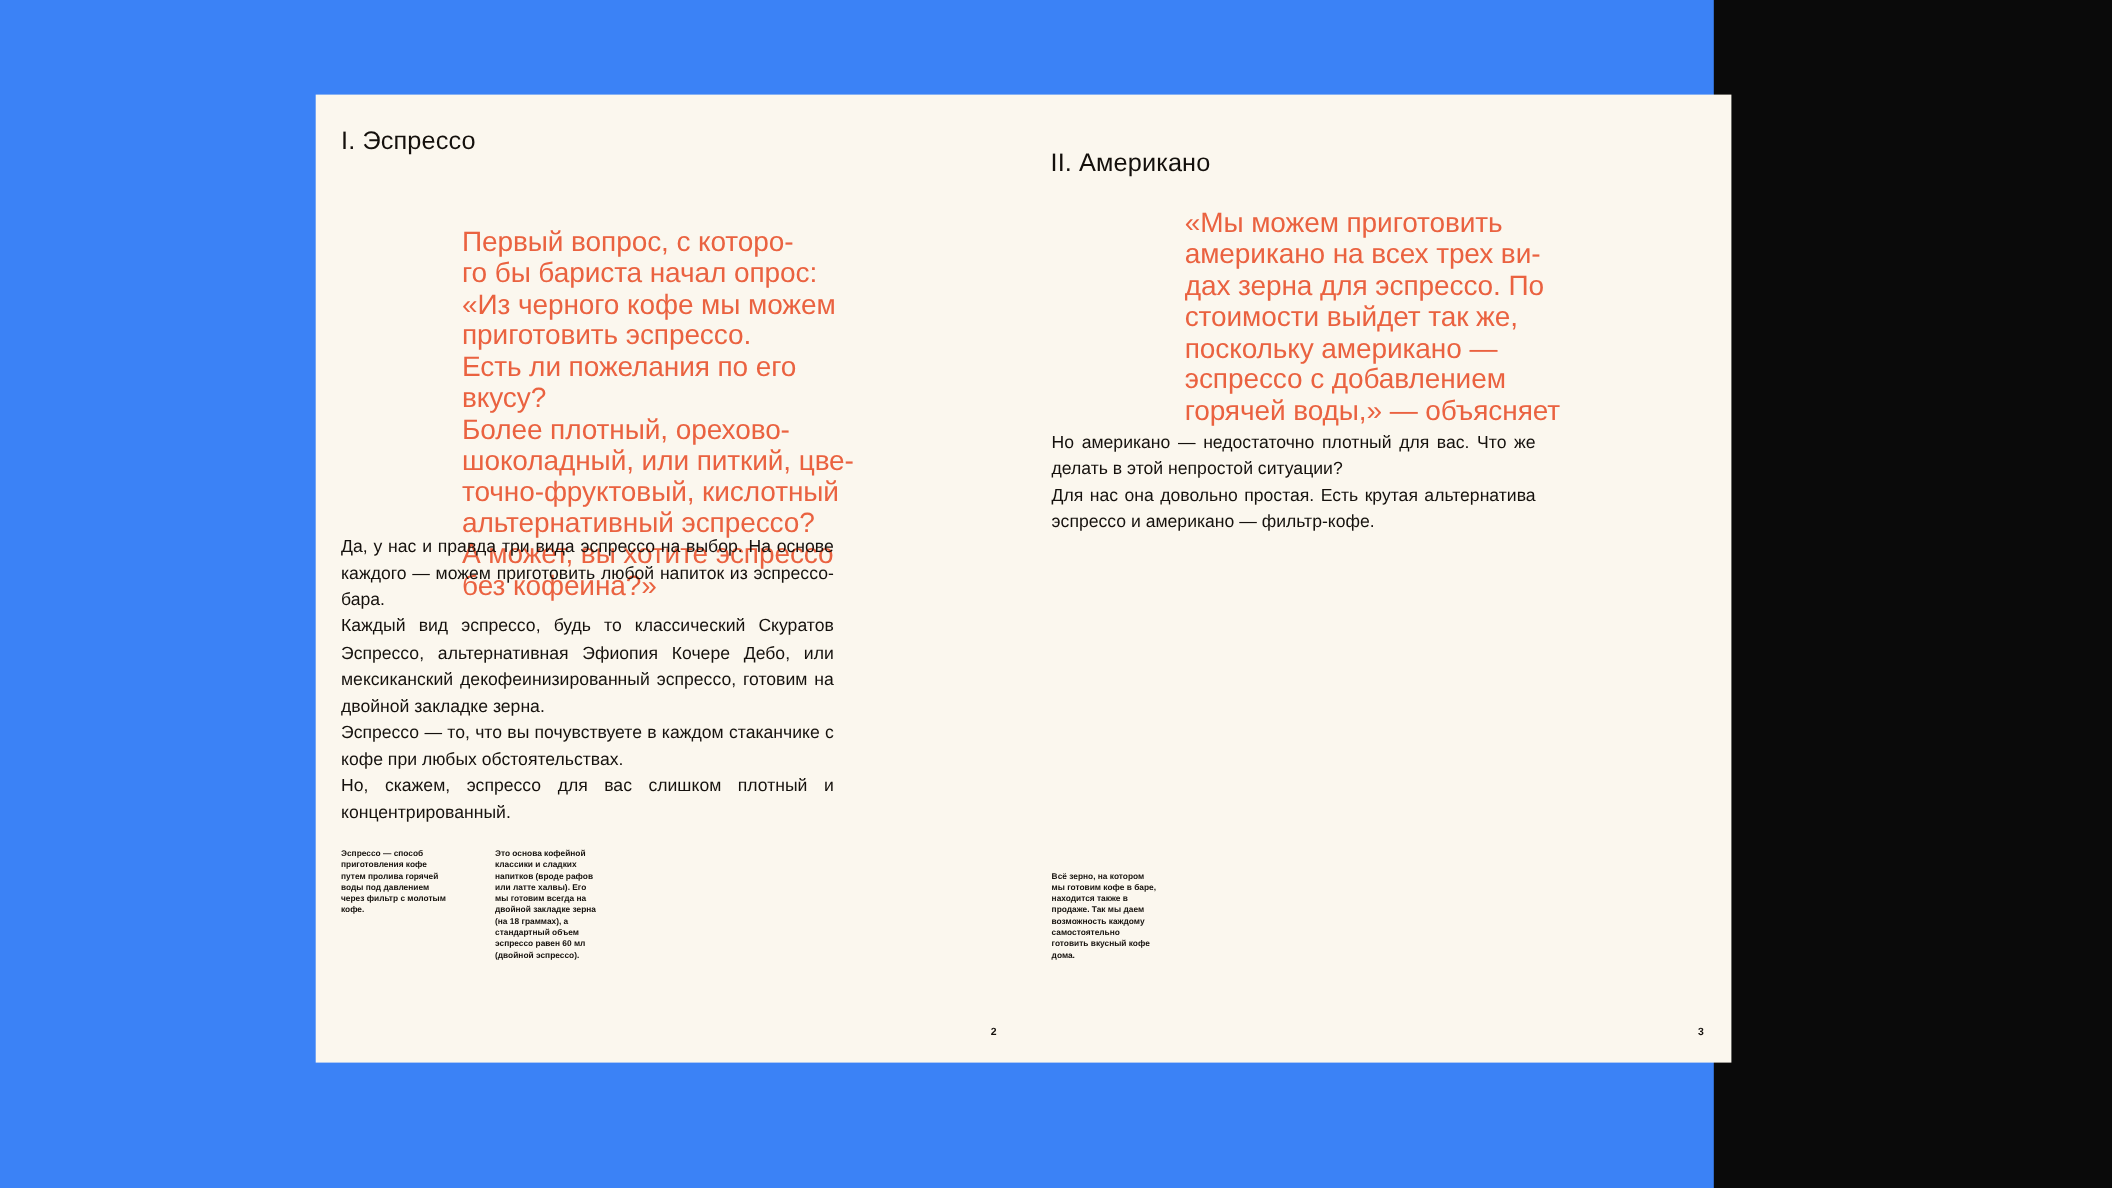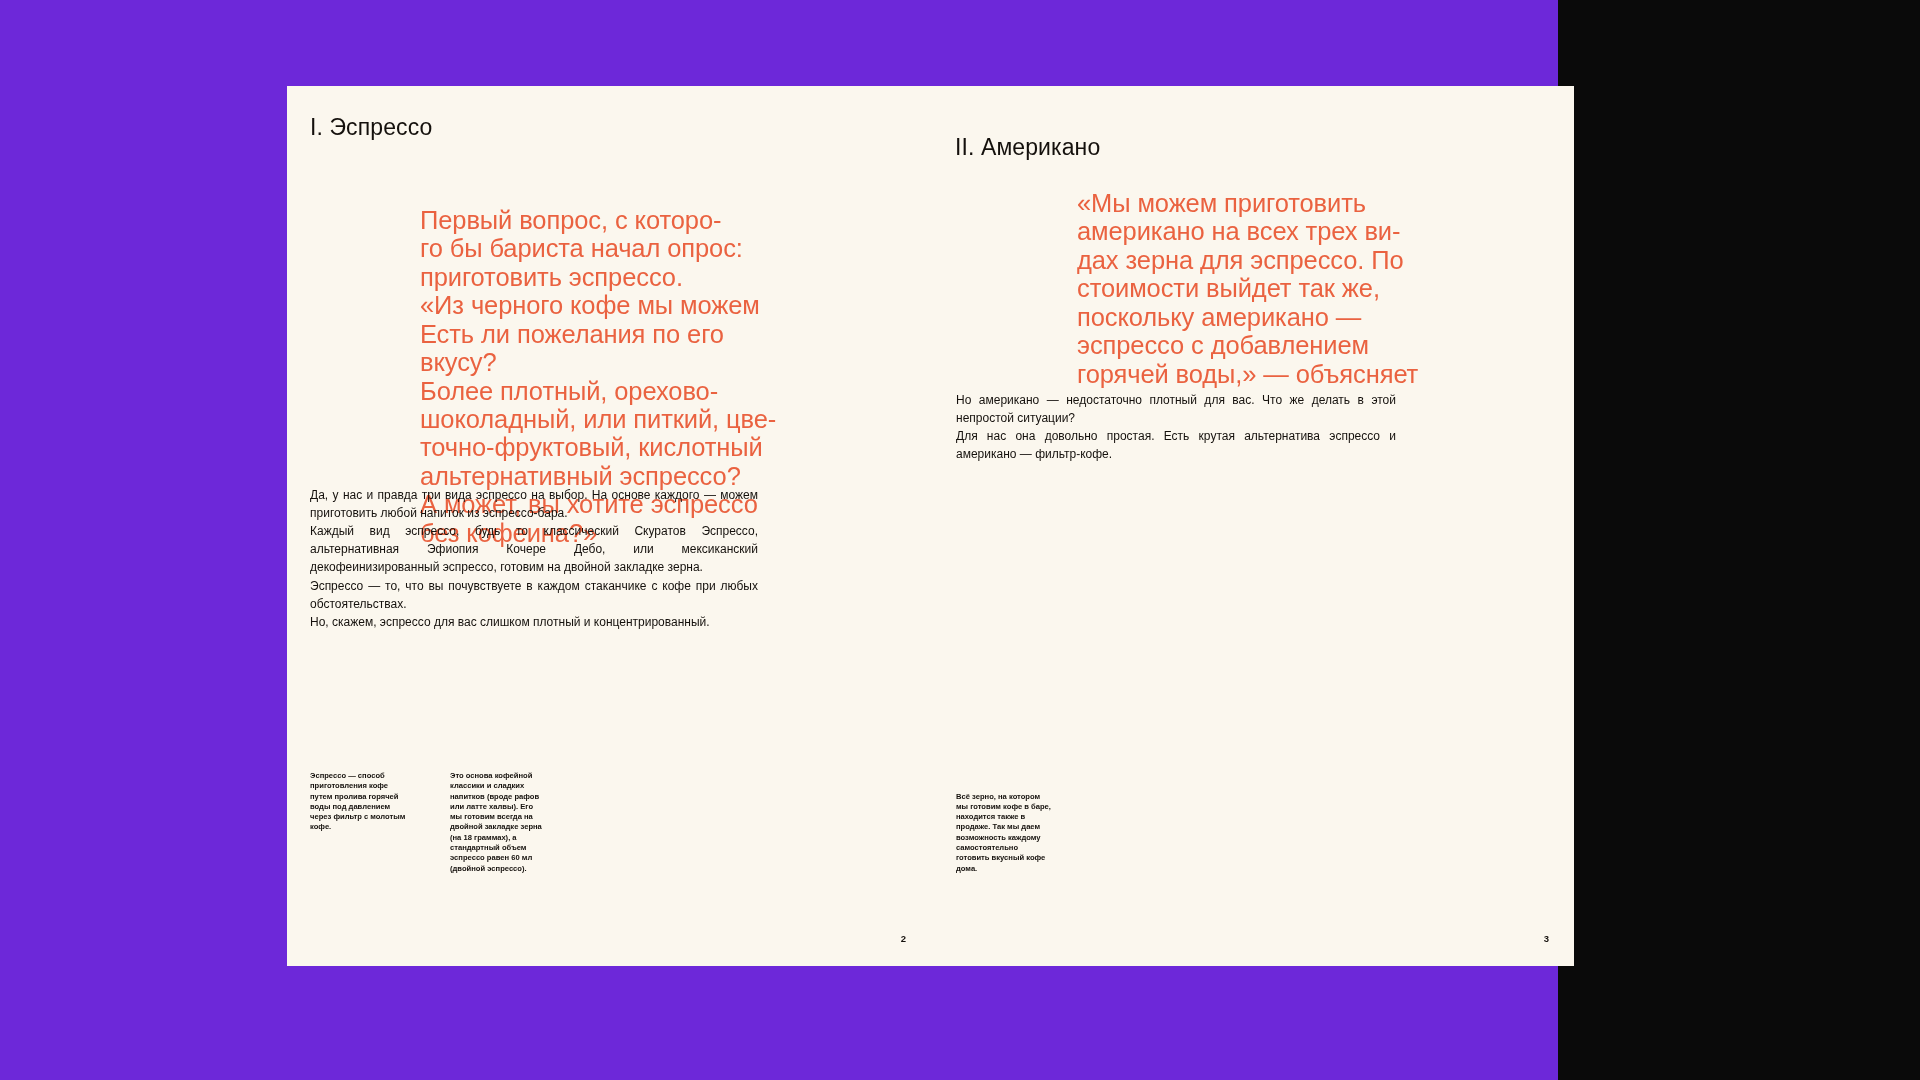--- a/index.html
+++ b/index.html
@@ -10,21 +10,21 @@
     width: 1920px;
     height: 1080px;
     overflow: hidden;
     font-family: "Liberation Sans", sans-serif;
   }
 
   #root {
     position: relative;
     width: 1558px;
     height: 1080px;
-    background: #6d28d9;
+    background: #3b82f6;
   }
 
   
   #spread {
     position: absolute;
     left: 287px;
     top: 86px;
     width: 1287px;
     height: 880px;
     background: #fbf7ee;
@@ -73,21 +73,21 @@
   .page-right .display-quote {
     left: 147px;
     top: 103px;
     width: 330px;
   }
 
   
   .body-copy {
     position: absolute;
     color: #15110d;
-    font-size: 12px;
+    font-size: 16px;
     line-height: 1.51;
     font-weight: 400;
   }
   .body-copy p { margin: 0; }
   .page-left .body-copy {
     left: 23px;
     top: 400px;
     width: 448px;
     text-align: justify;
   }
@@ -136,22 +136,22 @@
 
   <div id="spread">
 
     <div class="page page-left">
 
       <div class="chapter-title">I. Эспрессо</div>
 
       <div class="display-quote">
         <span class="ln">Первый вопрос, с которо-</span>
         <span class="ln">го бы бариста начал опрос:</span>
+        <span class="ln">«Из черного кофе мы можем</span>
         <span class="ln">приготовить эспрессо.</span>
-        <span class="ln">«Из черного кофе мы можем</span>
         <span class="ln">Есть ли пожелания по его</span>
         <span class="ln">вкусу?</span>
         <span class="ln">Более плотный, орехово-</span>
         <span class="ln">шоколадный, или питкий, цве-</span>
         <span class="ln">точно-фруктовый, кислотный</span>
         <span class="ln">альтернативный эспрессо?</span>
         <span class="ln">А может, вы хотите эспрессо</span>
         <span class="ln">без кофеина?»</span>
       </div>
 

